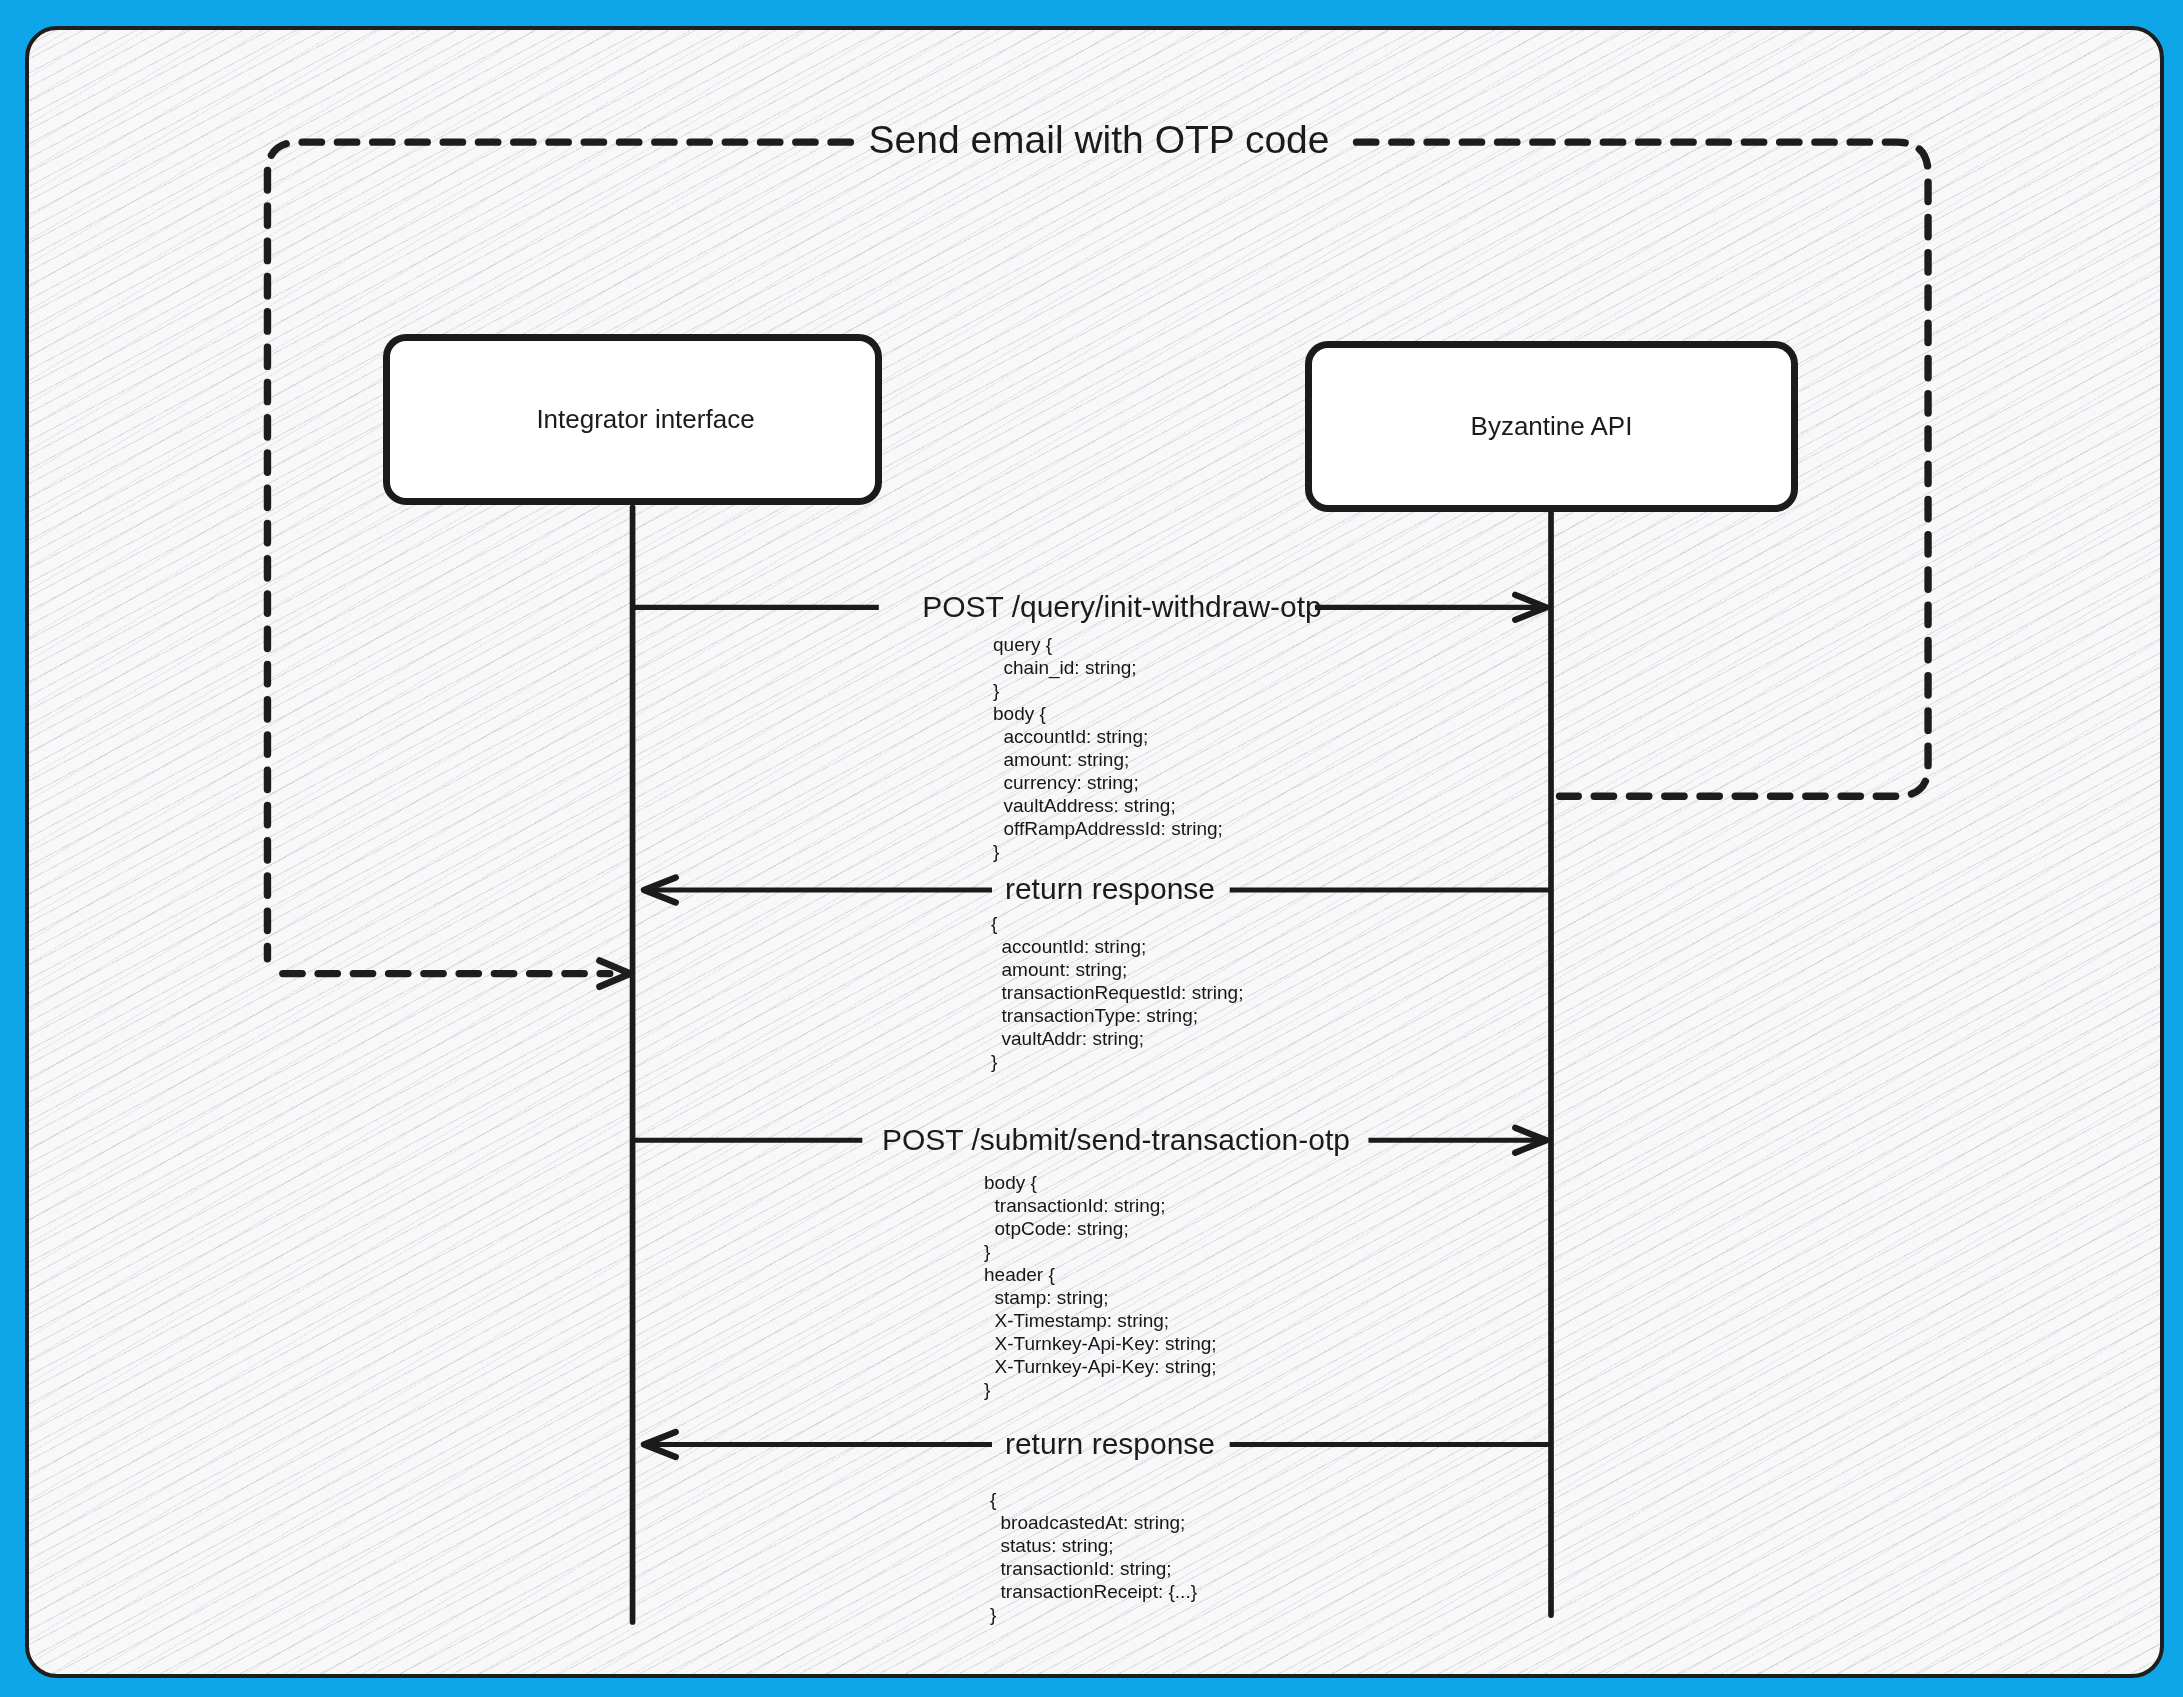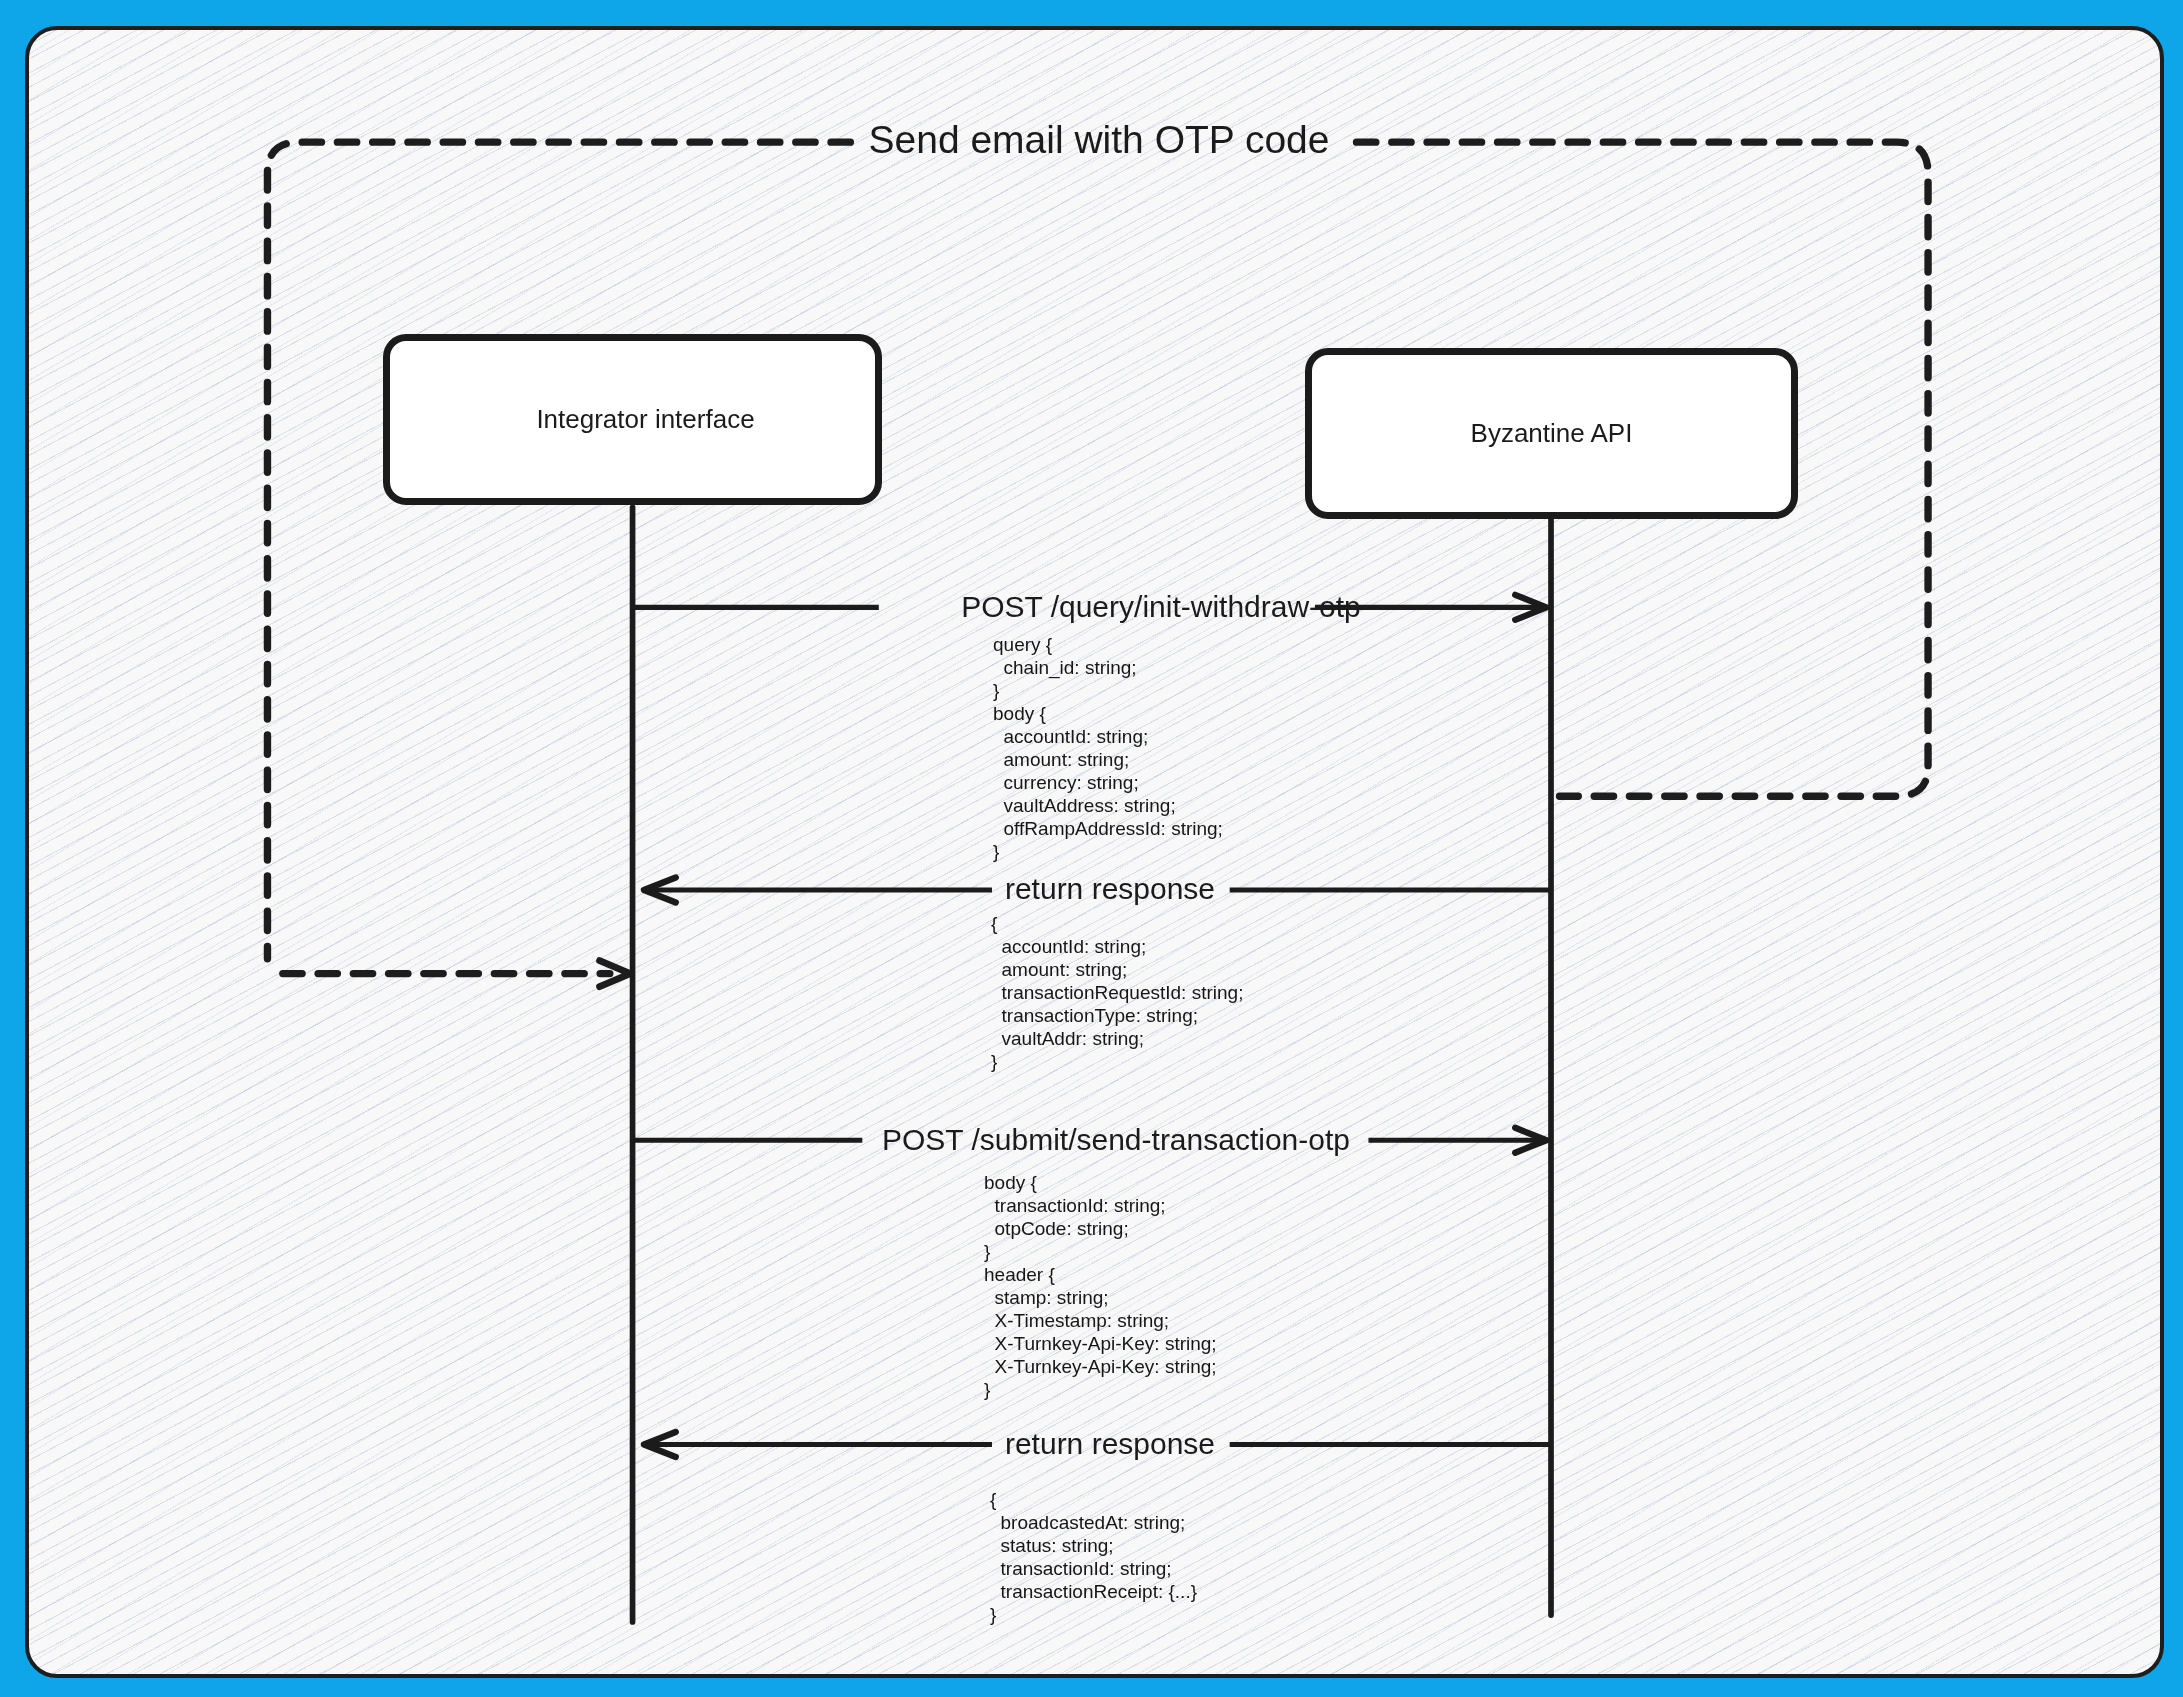--- a/index.html
+++ b/index.html
@@ -29,26 +29,26 @@
     font-size:39px;font-weight:500;white-space:nowrap;
   }
   .actor{
     position:absolute;width:499px;height:171px;
     box-sizing:border-box;background:#ffffff;
     border:7.4px solid #1b1b1b;border-radius:23px;
     display:flex;align-items:center;justify-content:center;
   }
   .actor span{font-size:26px;white-space:nowrap;}
   .actor-integrator{left:383px;top:334px;padding-left:26px;}
-  .actor-byzantine{left:1305px;top:348px;width:493px;}
+  .actor-byzantine{left:1305px;top:341px;width:493px;}
   .msg-label{
     position:absolute;transform:translate(-50%,-54%);
     font-size:30px;font-weight:500;white-space:nowrap;
   }
-  .msg-label-1{left:1161px;top:608px;}
+  .msg-label-1{left:1122px;top:608px;}
   .msg-label-2{left:1110px;top:890px;}
   .msg-label-3{left:1116px;top:1141px;}
   .msg-label-4{left:1110px;top:1445px;}
   pre.payload{
     position:absolute;margin:0;
     font-family:"Liberation Sans", sans-serif;
     font-size:19px;line-height:23px;
     white-space:pre;color:#161616;
   }
   .payload-1{left:993px;top:633px;}

